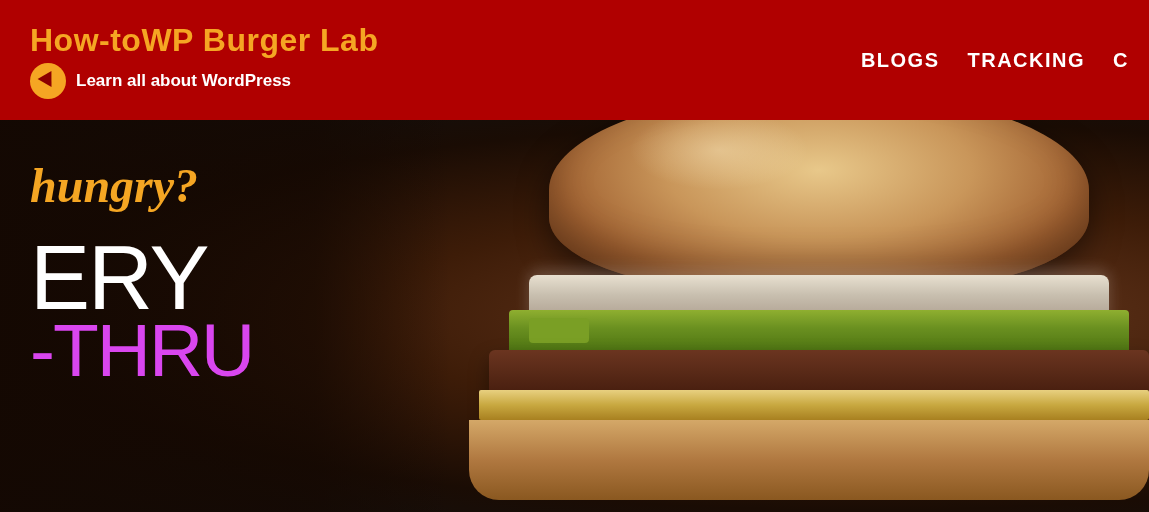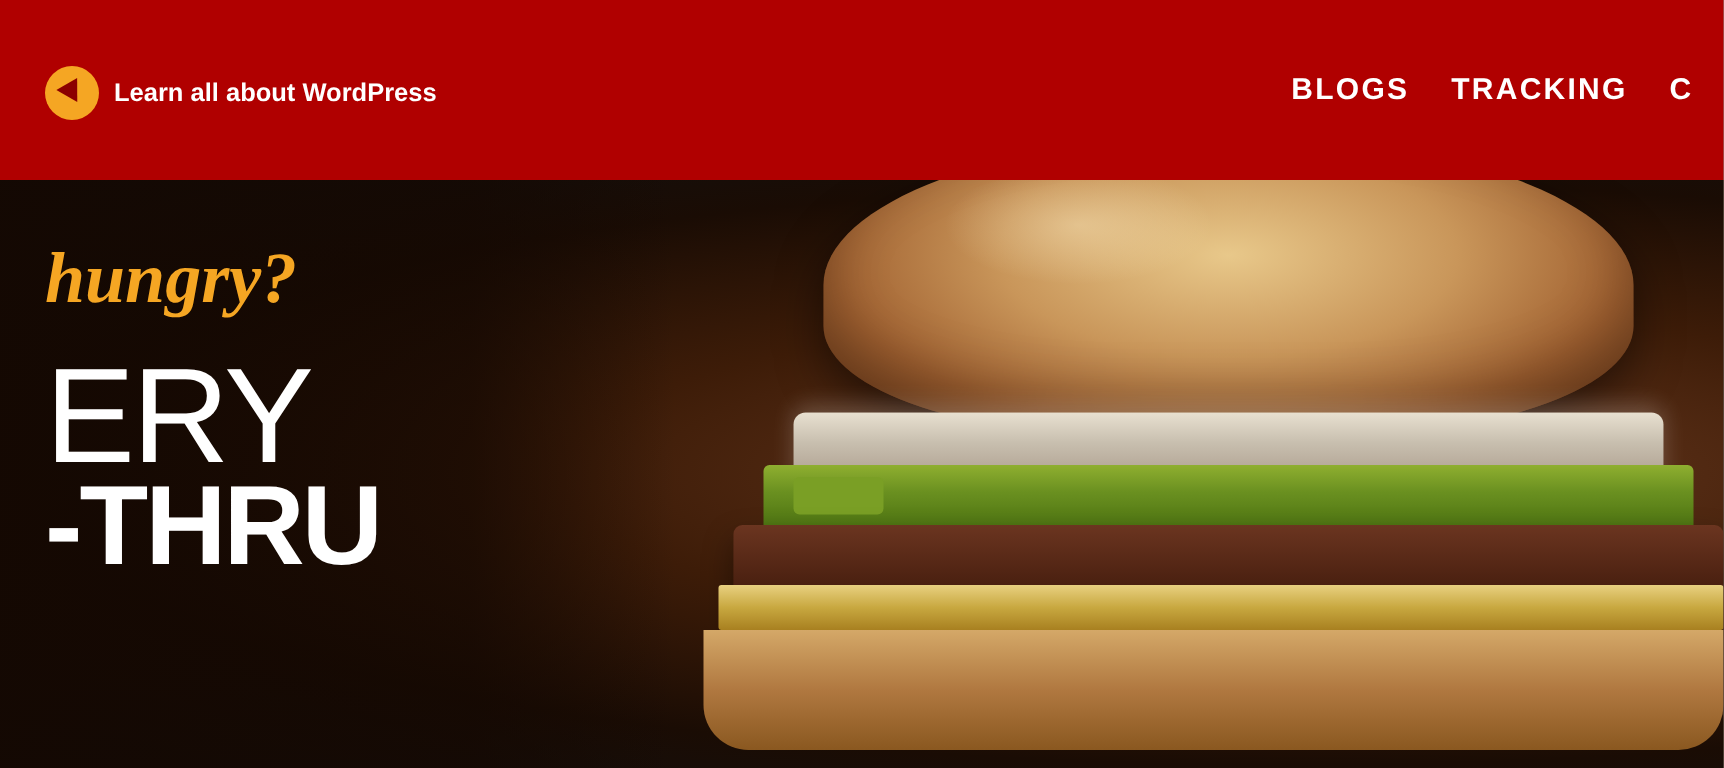--- a/index.html
+++ b/index.html
@@ -261,37 +261,38 @@
       color: #ffffff;
       font-size: 90px;
       font-weight: 400;
       line-height: 1;
       text-transform: uppercase;
       font-family: Arial Black, Arial, sans-serif;
       letter-spacing: -2px;
     }
 
     .hero-sub-text {
-      color: #ffffff;
+      color: #d946ef;
       font-size: 75px;
-      font-weight: 700;
+      font-weight: 400;
       line-height: 1;
       text-transform: uppercase;
       font-family: Arial Black, Arial, sans-serif;
       letter-spacing: -2px;
       margin-top: -10px;
     }
   </style>
 </head>
 <body>
 
 <nav class="navbar">
 
 
   <div class="nav-center">
+    <div class="brand-title">How-toWP Burger Lab</div>
     <div class="brand-logo-row">
       <div class="logo-circle"></div>
       <div class="brand-subtitle">Learn all about WordPress</div>
     </div>
   </div>
 
   <div class="nav-right">
     <div class="nav-item">
       <span>BLOGS</span>
     </div>

